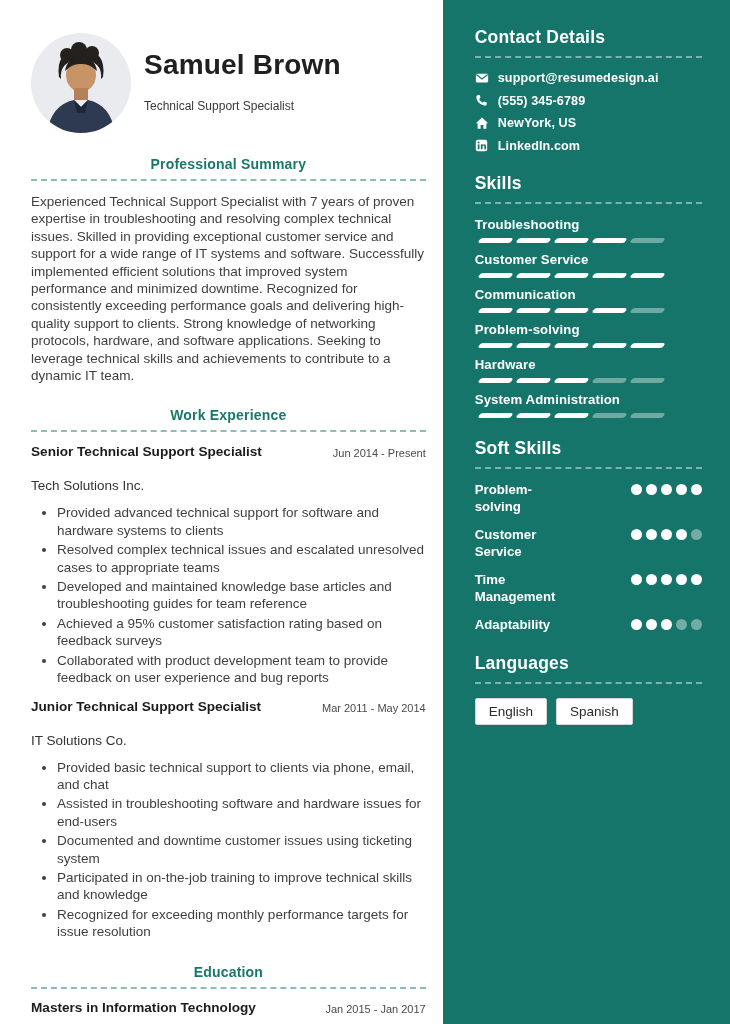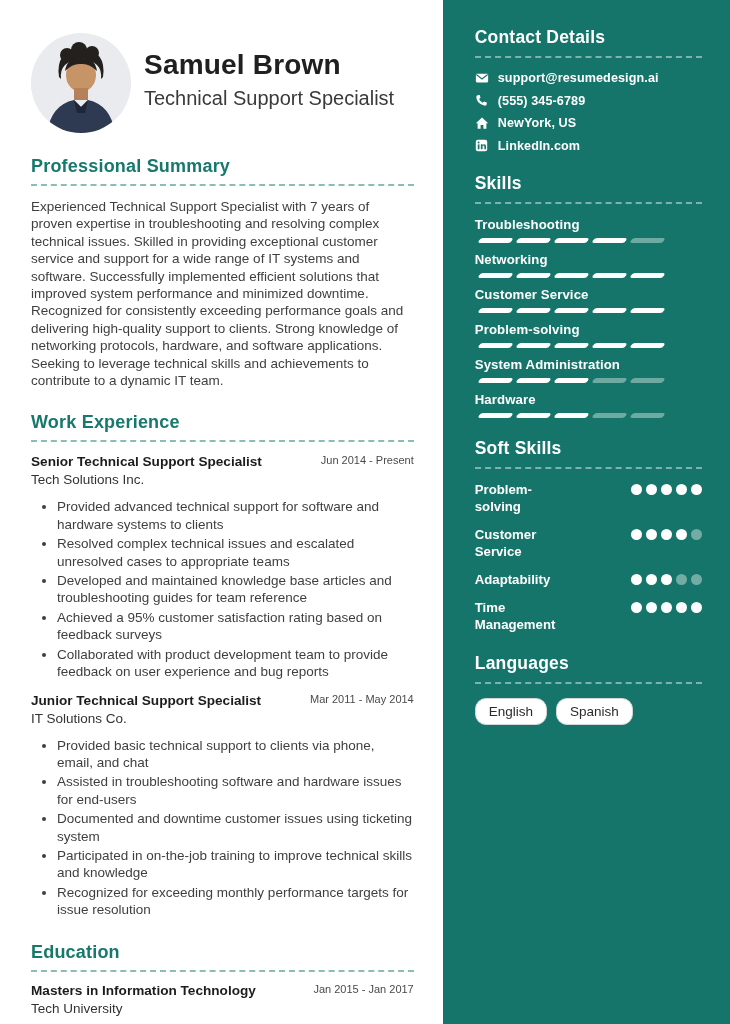--- a/index.html
+++ b/index.html
@@ -8,38 +8,38 @@
     --ink:#202020;
     --body:#3f3f3f;
     --muted:#4c4c4c;
   }
   *{margin:0;padding:0;box-sizing:border-box;}
   html,body{background:#fff;}
   body{font-family:"Liberation Sans","DejaVu Sans",sans-serif;color:var(--body);}
   .page{width:730px;height:1024px;display:flex;overflow:hidden;background:#fff;}
 
   
-  .main{width:444px;padding:33px 29px 20px 31px;}
+  .main{width:444px;padding:33px 17px 20px 31px;}
   .header{display:flex;align-items:flex-start;}
   .avatar{width:100px;height:100px;border-radius:50%;overflow:hidden;flex:0 0 100px;background:#edeff1;}
   .head-text{margin-left:13px;padding-top:17px;}
   .name{font-size:28px;font-weight:bold;color:var(--ink);letter-spacing:.2px;line-height:1.1;}
-  .job-title{font-size:20px;color:#3a3a3a;margin-top:6px;}
-
-  .sec-title{color:var(--accent);font-size:18px;font-weight:bold;letter-spacing:.2px;}
+  .job-title{font-size:12px;color:#3a3a3a;margin-top:18px;}
+
+  .sec-title{color:var(--accent);font-size:14px;font-weight:bold;letter-spacing:.2px;text-align:center;}
   .rule{border-bottom:2px dashed rgba(23,121,107,.5);margin-top:7px;}
   .section{margin-top:23px;}
 
   .summary-text{margin-top:12px;font-size:13.5px;line-height:17.4px;color:var(--body);}
 
   .job{margin-top:12px;}
-  .row-between{display:flex;justify-content:space-between;align-items:flex-start;}
+  .row-between{display:flex;justify-content:space-between;align-items:flex-end;}
   .job-name{font-size:13.6px;font-weight:bold;color:#1c1c1c;}
   .job-dates{font-size:11px;color:#4a4a4a;white-space:nowrap;}
-  .company{font-size:13.5px;color:#333;margin-top:3px;}
+  .company{font-size:13.5px;color:#333;margin-top:19px;}
   ul.bullets{margin:11px 0 0 26px;}
   ul.bullets li{font-size:13.5px;line-height:17.2px;color:var(--body);margin-bottom:2.5px;}
 
   .edu{margin-top:11px;}
   .edu-desc{font-size:13.5px;color:#3a3a3a;margin-top:7px;line-height:17.2px;}
 
   
   .sidebar{width:288px;background:var(--sidebar);color:#fff;padding:27px 28px 18px 32px;}
   .s-title{font-size:17.5px;font-weight:bold;color:#fff;letter-spacing:.2px;}
   .s-rule{border-bottom:2px dashed rgba(255,255,255,.45);margin-top:8px;}
@@ -59,21 +59,21 @@
   .seg.filled{background:#fff;}
 
   .soft-list{margin-top:12px;}
   .soft-skill{display:flex;justify-content:space-between;align-items:flex-start;margin-bottom:11px;}
   .soft-name{font-size:13.2px;font-weight:bold;line-height:17px;max-width:100px;}
   .dots{display:flex;gap:4px;padding-top:3px;}
   .dot{width:11px;height:11px;border-radius:50%;background:rgba(255,255,255,.4);}
   .dot.filled{background:#fff;}
 
   .lang-list{margin-top:14px;display:flex;gap:9px;}
-  .lang-pill{background:#fff;color:#2b2b2b;font-size:13.5px;padding:5px 13px;border-radius:11px;border:1px solid #d6d6d6;}
+  .lang-pill{background:#fff;color:#2b2b2b;font-size:13.5px;padding:5px 13px;border-radius:2px;border:1px solid #d6d6d6;}
 </style>
 </head>
 <body>
 
 <div class="page">
 
   <div class="main">
 
     <div class="header">
       <div class="avatar">
@@ -213,61 +213,61 @@
           <div class="skill-name">Troubleshooting</div>
           <div class="skill-bar">
               <span class="seg filled"></span>
               <span class="seg filled"></span>
               <span class="seg filled"></span>
               <span class="seg filled"></span>
               <span class="seg"></span>
             </div>
         </div>
         <div class="skill">
-          <div class="skill-name">Networking</div>
-          <div class="skill-bar">
-              <span class="seg filled"></span>
-              <span class="seg filled"></span>
-              <span class="seg filled"></span>
-              <span class="seg filled"></span>
-              <span class="seg filled"></span>
-            </div>
-        </div>
-        <div class="skill">
           <div class="skill-name">Customer Service</div>
           <div class="skill-bar">
               <span class="seg filled"></span>
               <span class="seg filled"></span>
               <span class="seg filled"></span>
               <span class="seg filled"></span>
               <span class="seg filled"></span>
             </div>
         </div>
         <div class="skill">
+          <div class="skill-name">Communication</div>
+          <div class="skill-bar">
+              <span class="seg filled"></span>
+              <span class="seg filled"></span>
+              <span class="seg filled"></span>
+              <span class="seg filled"></span>
+              <span class="seg"></span>
+            </div>
+        </div>
+        <div class="skill">
           <div class="skill-name">Problem-solving</div>
           <div class="skill-bar">
               <span class="seg filled"></span>
               <span class="seg filled"></span>
               <span class="seg filled"></span>
               <span class="seg filled"></span>
               <span class="seg filled"></span>
             </div>
         </div>
         <div class="skill">
+          <div class="skill-name">Hardware</div>
+          <div class="skill-bar">
+              <span class="seg filled"></span>
+              <span class="seg filled"></span>
+              <span class="seg filled"></span>
+              <span class="seg"></span>
+              <span class="seg"></span>
+            </div>
+        </div>
+        <div class="skill">
           <div class="skill-name">System Administration</div>
-          <div class="skill-bar">
-              <span class="seg filled"></span>
-              <span class="seg filled"></span>
-              <span class="seg filled"></span>
-              <span class="seg"></span>
-              <span class="seg"></span>
-            </div>
-        </div>
-        <div class="skill">
-          <div class="skill-name">Hardware</div>
           <div class="skill-bar">
               <span class="seg filled"></span>
               <span class="seg filled"></span>
               <span class="seg filled"></span>
               <span class="seg"></span>
               <span class="seg"></span>
             </div>
         </div>
       </div>
     </div>
@@ -290,37 +290,37 @@
           <div class="soft-name">Customer Service</div>
           <div class="dots">
               <span class="dot filled"></span>
               <span class="dot filled"></span>
               <span class="dot filled"></span>
               <span class="dot filled"></span>
               <span class="dot"></span>
             </div>
         </div>
         <div class="soft-skill">
+          <div class="soft-name">Time Management</div>
+          <div class="dots">
+              <span class="dot filled"></span>
+              <span class="dot filled"></span>
+              <span class="dot filled"></span>
+              <span class="dot filled"></span>
+              <span class="dot filled"></span>
+            </div>
+        </div>
+        <div class="soft-skill">
           <div class="soft-name">Adaptability</div>
           <div class="dots">
               <span class="dot filled"></span>
               <span class="dot filled"></span>
               <span class="dot filled"></span>
               <span class="dot"></span>
               <span class="dot"></span>
-            </div>
-        </div>
-        <div class="soft-skill">
-          <div class="soft-name">Time Management</div>
-          <div class="dots">
-              <span class="dot filled"></span>
-              <span class="dot filled"></span>
-              <span class="dot filled"></span>
-              <span class="dot filled"></span>
-              <span class="dot filled"></span>
             </div>
         </div>
       </div>
     </div>
 
     <div class="s-section">
       <div class="s-title">Languages</div>
       <div class="s-rule"></div>
       <div class="lang-list">
         <span class="lang-pill">English</span>

